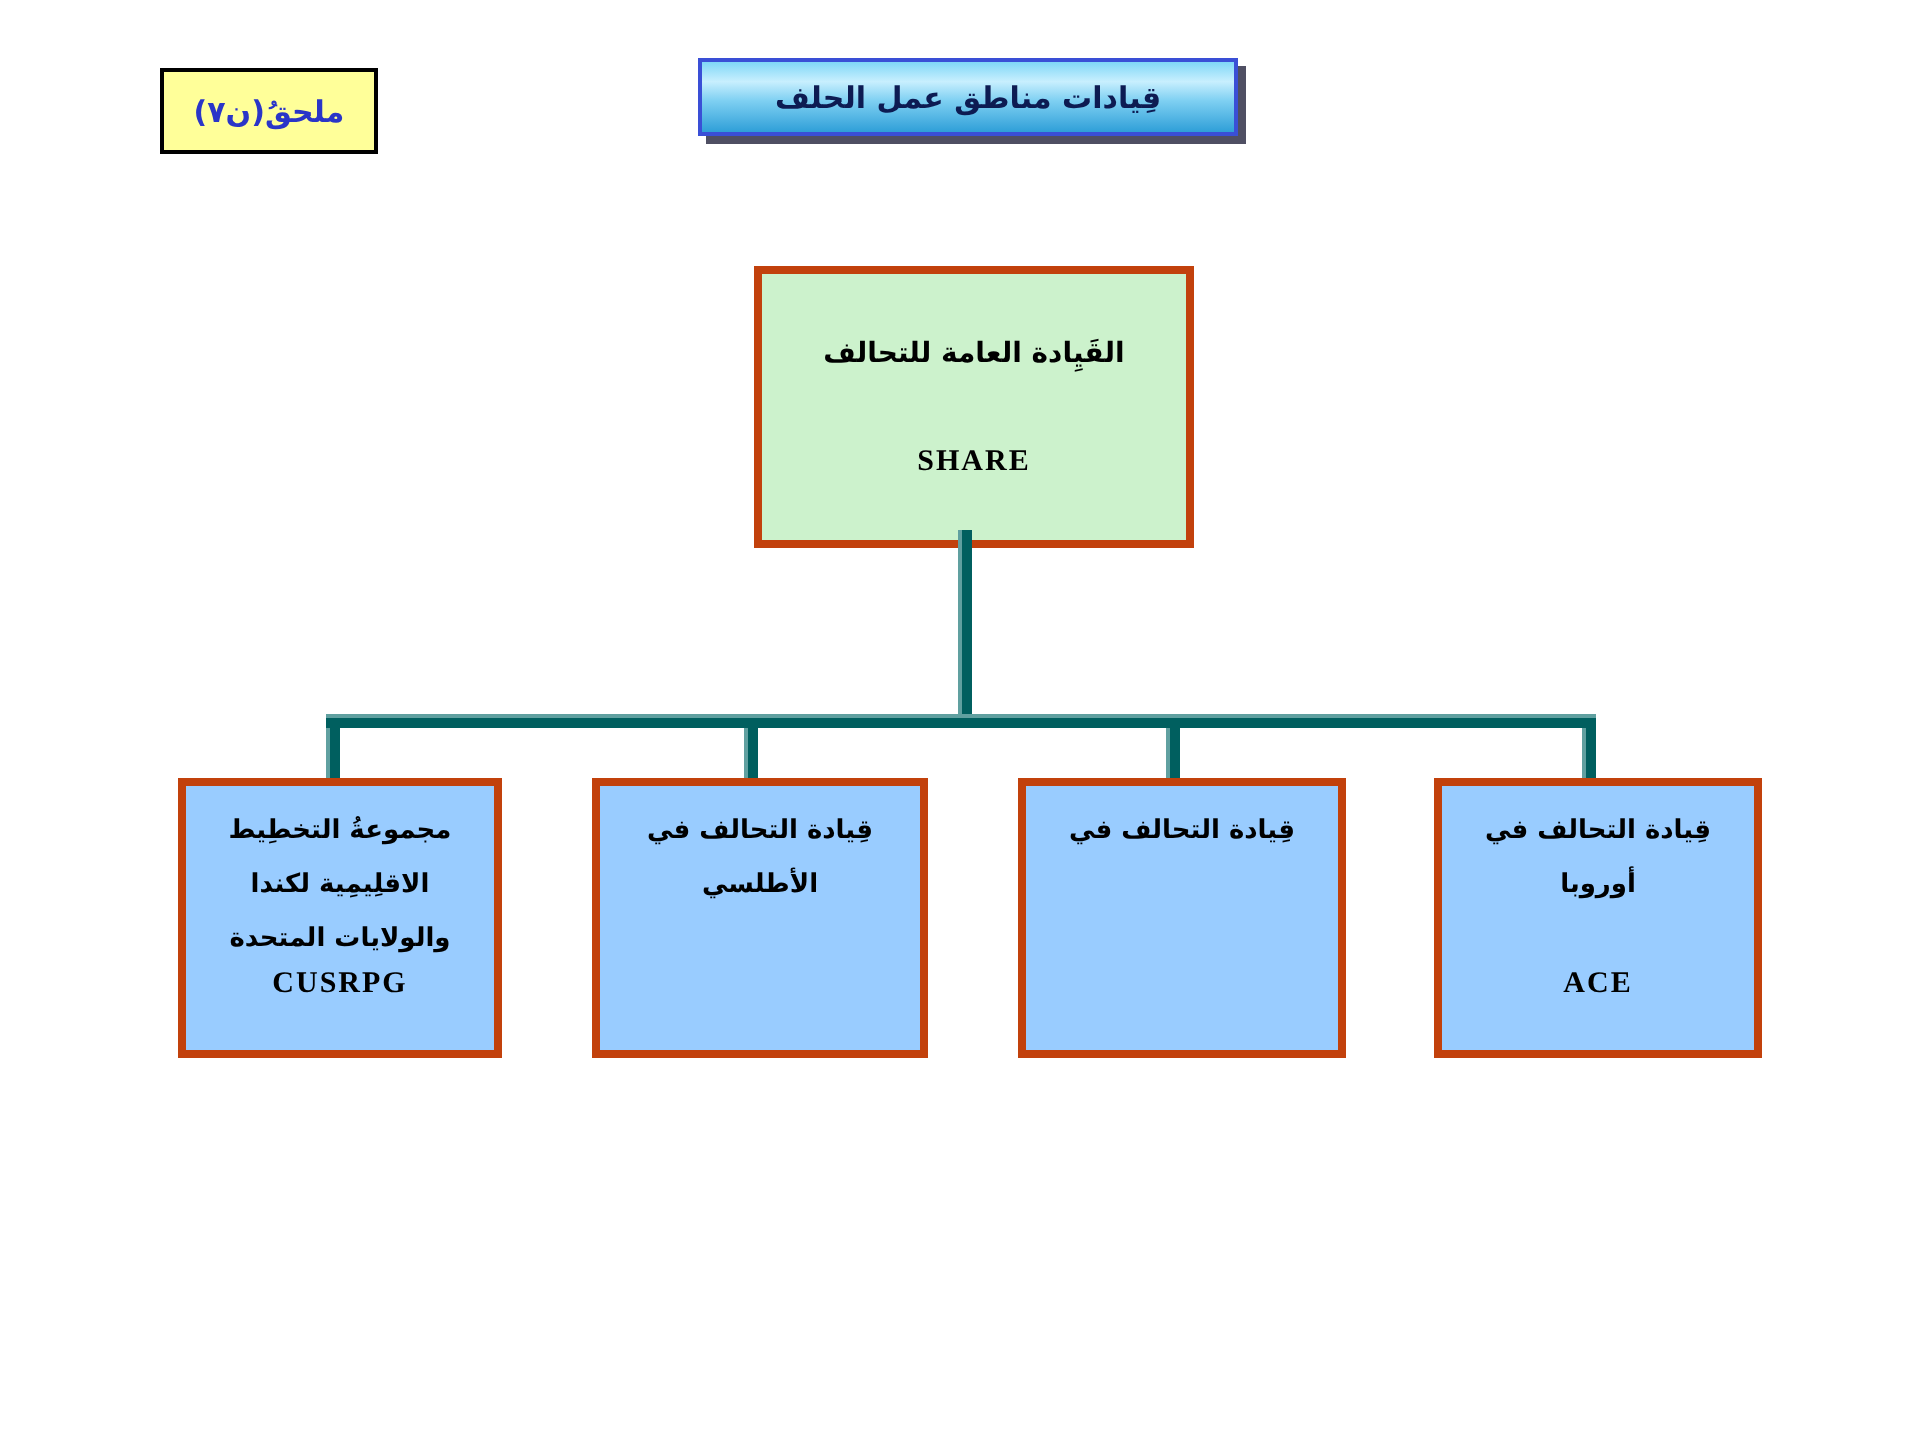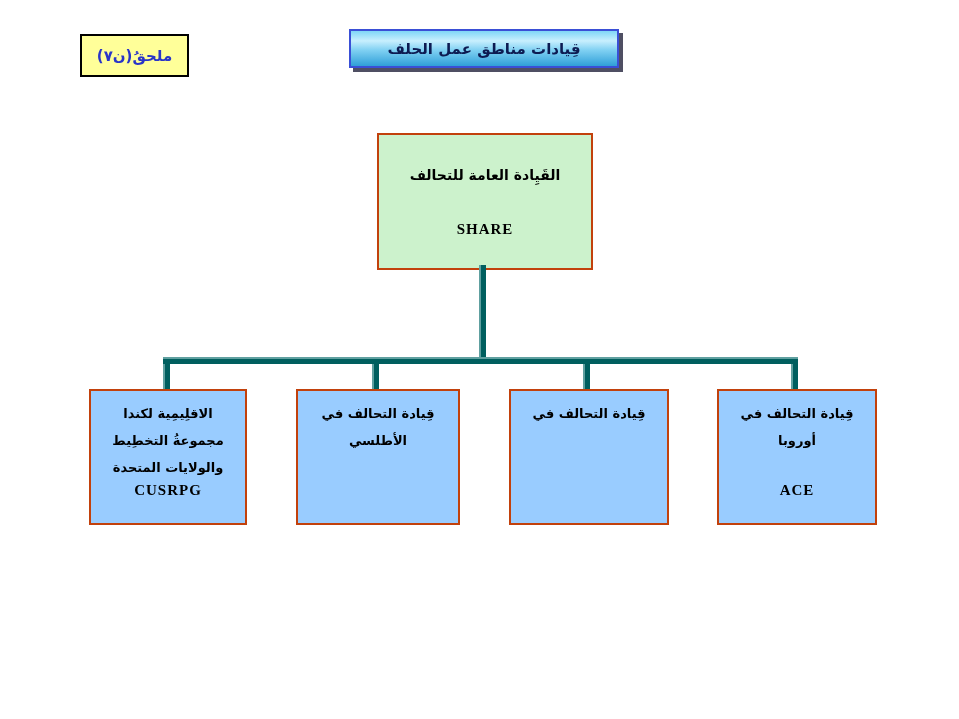--- a/index.html
+++ b/index.html
@@ -22,21 +22,21 @@
     position:absolute;left:349px;top:29px;width:266px;height:35px;
     background:linear-gradient(180deg,#7fd7f7 0%,#c8effe 28%,#7fd0f2 55%,#2f9fd8 100%);
     border:2px solid #3A4FD6;
     box-shadow:4px 4px 0 #4f4f63;
     display:flex;align-items:center;justify-content:center;
     font-weight:bold;font-size:15px;color:#0D1B52;
   }
 
   
   .node{
-    position:absolute;border:2px solid #c2410c;text-align:center;
+    position:absolute;border:4px solid #c2410c;text-align:center;
     font-weight:bold;color:#000;
   }
   .node.root{
     left:377px;top:133px;width:212px;height:133px;background:#CCF2CC;
     font-size:14px;
   }
   .node.root .ar{margin-top:32px;}
   .node.root .acr{position:absolute;bottom:30px;left:0;right:0;}
 
   .node.child{background:#99CCFF;top:389px;height:132px;font-size:13px;}
@@ -82,22 +82,22 @@
 
   <div class="connector v stem"></div>
   <div class="connector h rail"></div>
   <div class="connector v drop d1"></div>
   <div class="connector v drop d2"></div>
   <div class="connector v drop d3"></div>
   <div class="connector v drop d4"></div>
 
   <div class="node child c1">
     <div class="ar" dir="rtl">
+      <span class="ln">مجموعةُ التخطِيط</span>
       <span class="ln">الاقلِيمِية لكندا</span>
-      <span class="ln">مجموعةُ التخطِيط</span>
       <span class="ln">والولايات المتحدة</span>
     </div>
     <div class="acr">CUSRPG</div>
   </div>
 
   <div class="node child c2">
     <div class="ar" dir="rtl">
       <span class="ln">قِيادة التحالف في</span>
       <span class="ln">الأطلسي</span>
     </div>

